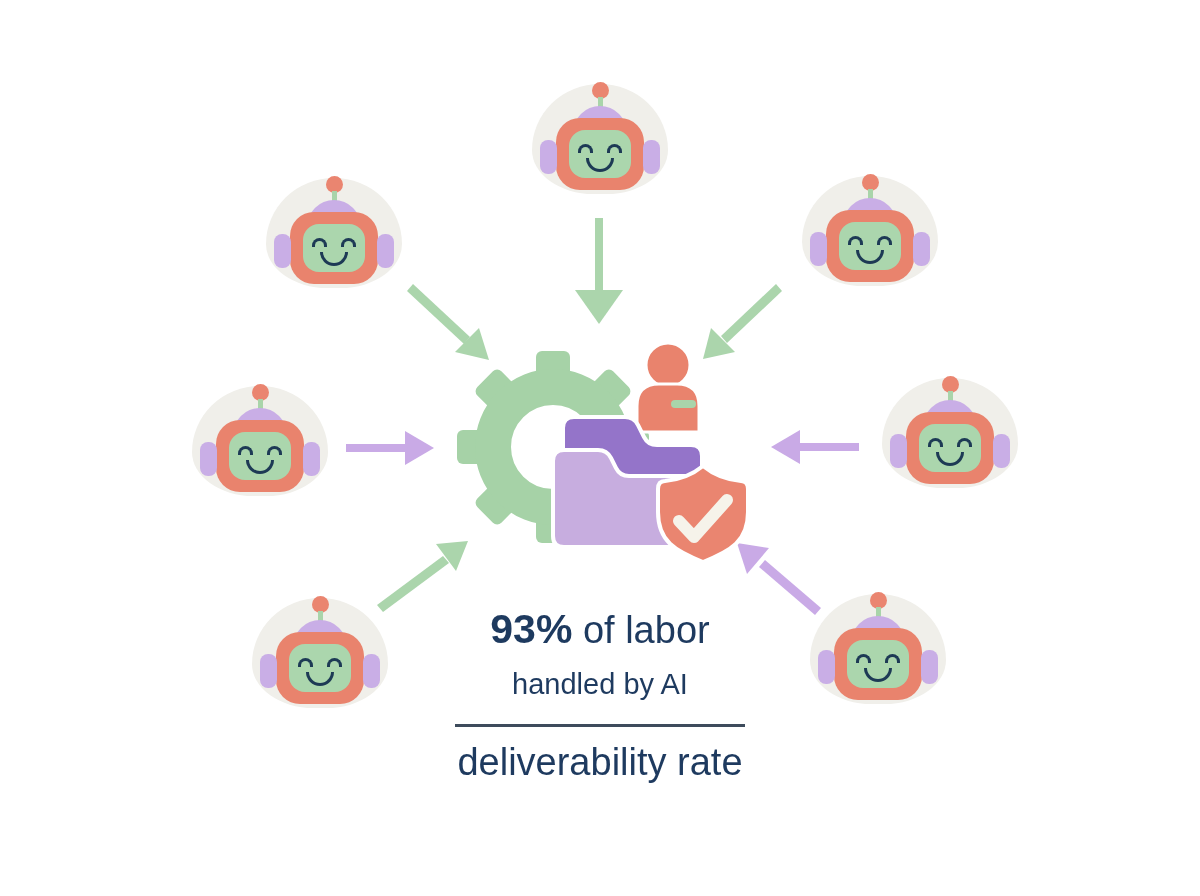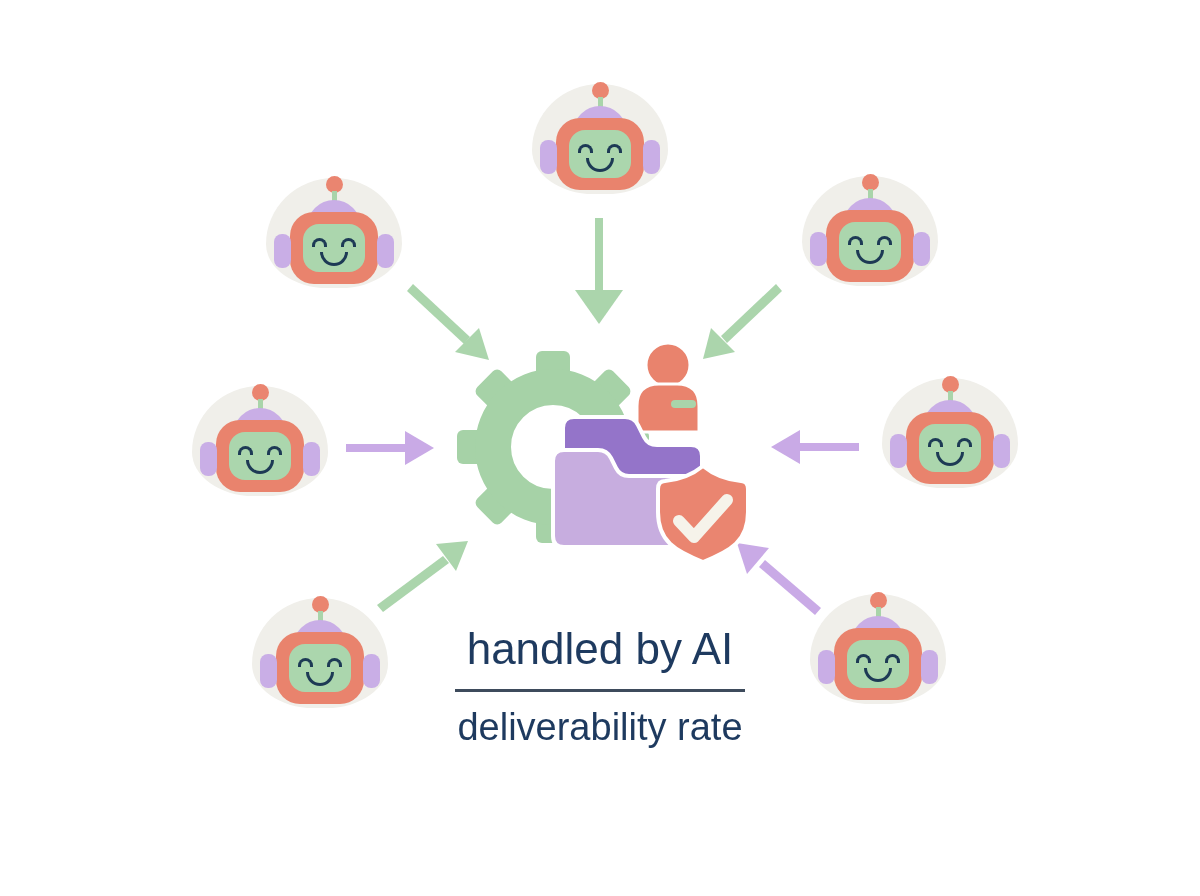--- a/index.html
+++ b/index.html
@@ -30,21 +30,21 @@
   .pos-bottom-left  { left:252px; top:590px; }
   .pos-bottom-right { left:810px; top:586px; }
 
   
   .overlay { position:absolute; left:0; top:0; width:1200px; height:896px; }
 
   
   .stats { position:absolute; left:340px; top:606px; width:520px; text-align:center; color:#1e3a5f; }
   .line1 { font-size:38px; line-height:46px; }
   .stat-value { font-weight:700; font-size:41px; }
-  .line2 { font-size:44px; line-height:46px; margin-top:20px; }
+  .line2 { font-size:29px; line-height:46px; margin-top:8px; }
   .divider { width:290px; height:3px; background:#3e4b5c; margin:17px auto 13px auto; }
   .big-value { font-size:53px; line-height:58px; font-weight:700; }
   .big-label { font-size:38px; line-height:44px; margin-top:4px; }
 </style>
 </head>
 <body>
 
 <div class="canvas">
 
   <div class="robot robot-slot pos-top-center">
@@ -193,18 +193,19 @@
       <path d="M 553 536 L 553 461 Q 553 450 564 450 L 598 450 Q 607 450 611 458 L 616 468 Q 620 476 629 476 L 699 476 Q 710 476 710 487 L 710 536 Q 710 547 699 547 L 564 547 Q 553 547 553 536 Z" fill="#c7addf" stroke="#ffffff" stroke-width="4"></path>
     </g>
 
     <g>
       <path d="M 703 466 C 714 475 729 480 741 481 C 746 481 748 484 748 489 L 748 512 C 748 541 731 551 703 562 C 675 551 658 541 658 512 L 658 489 C 658 484 660 481 665 481 C 677 480 692 475 703 466 Z" fill="#ea8570" stroke="#ffffff" stroke-width="4"></path>
       <path d="M 679 521 L 694 537 L 727 500" stroke="#f6f3ea" stroke-width="12" fill="none" stroke-linecap="round" stroke-linejoin="round"></path>
     </g>
   </svg>
 
   <div class="stats">
+    <div class="line1"><span class="stat-value">93%</span><span> of labor</span></div>
     <div class="line2">handled by AI</div>
     <div class="divider"></div>
     <div class="big-label">deliverability rate</div>
   </div>
 
 </div>
 
 </body></html>

